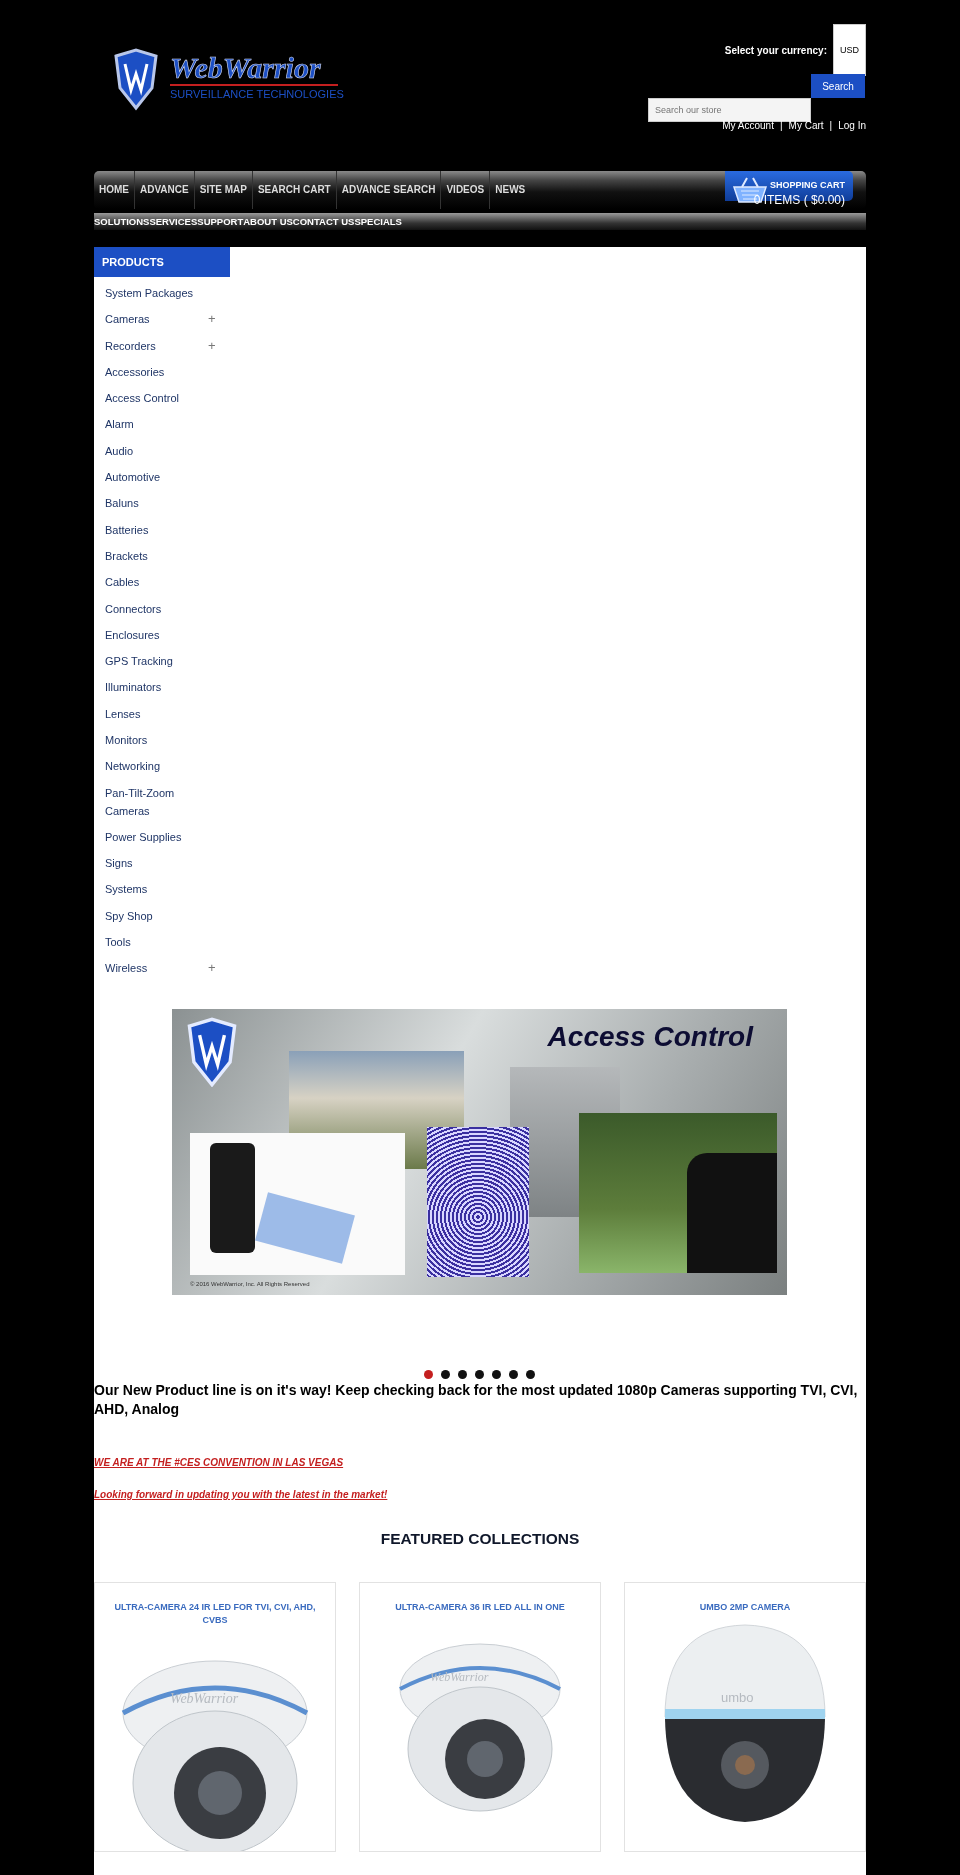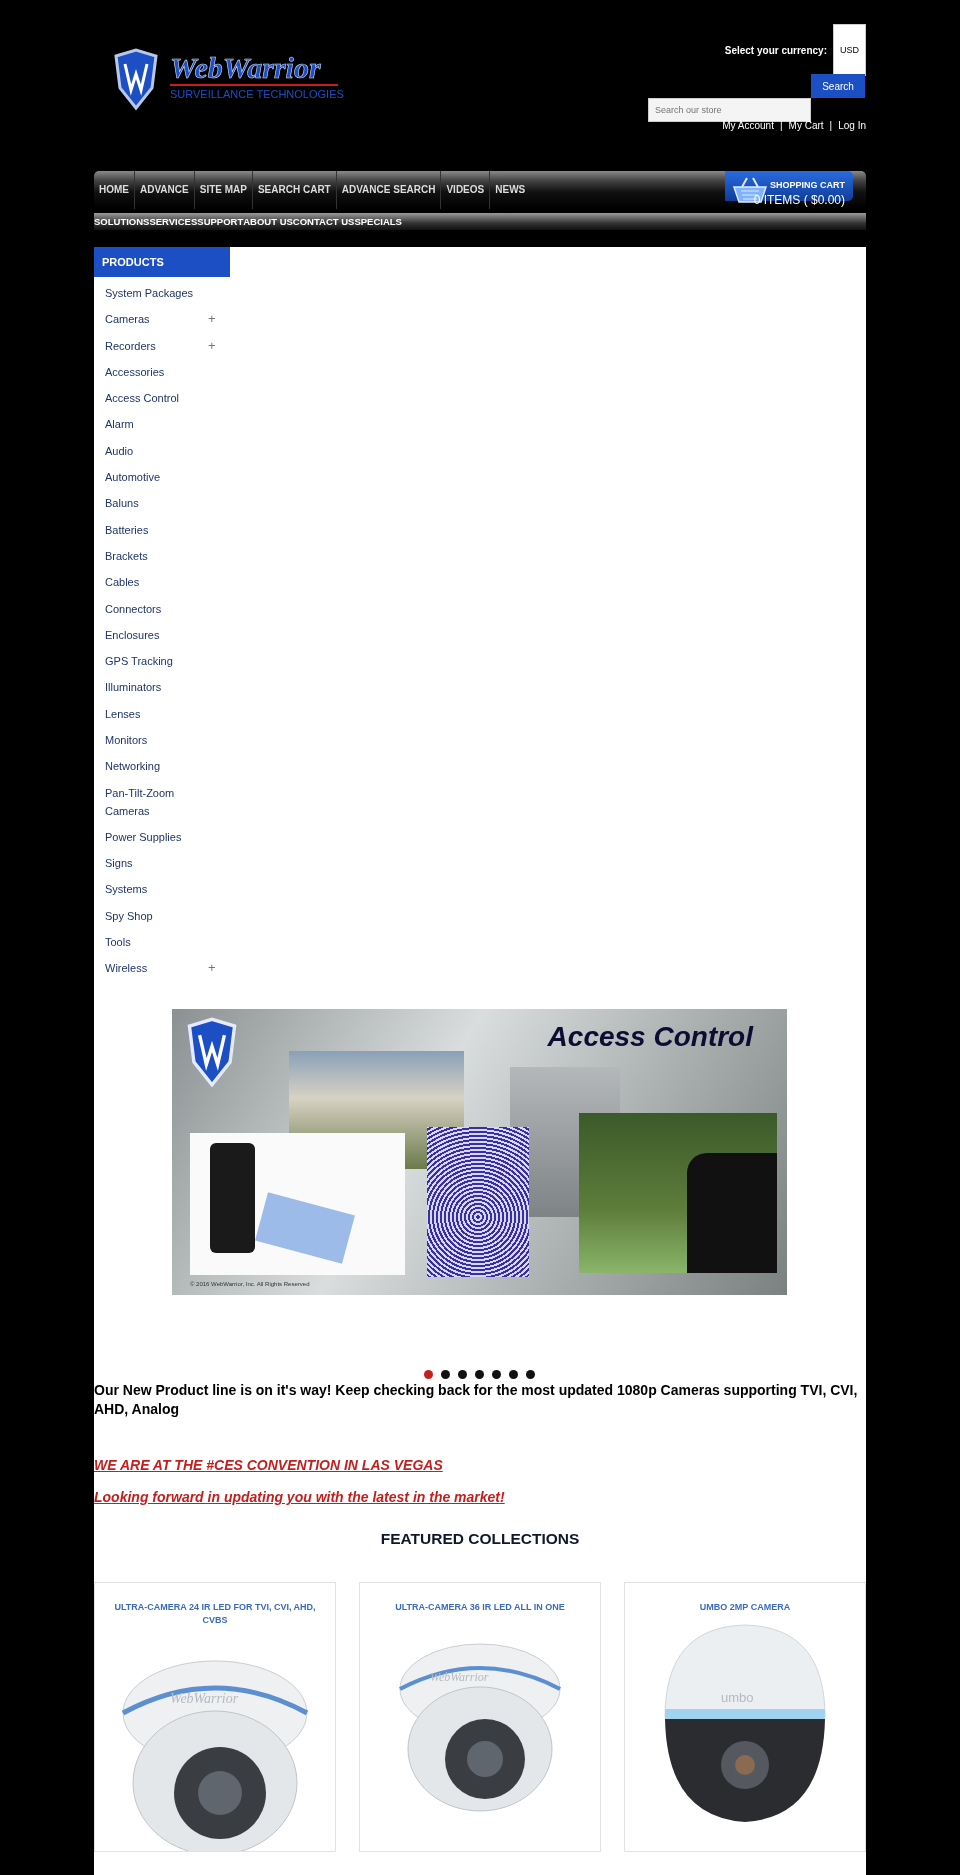--- a/index.html
+++ b/index.html
@@ -41,21 +41,21 @@
   .side-plus { position: absolute; left: 114px; top: 0; color: #777; font-size: 13px; }
 
   .banner { position: absolute; left: 78px; top: 762px; width: 615px; height: 286px; background: linear-gradient(120deg, #8b9192 0%, #d9dddd 40%, #a8adae 70%, #7b8080 100%); overflow: hidden; }
   .banner-title { position: absolute; right: 34px; top: 12px; font-size: 28px; font-weight: bold; font-style: italic; color: #0d0d33; }
   .banner-copy { position: absolute; left: 18px; bottom: 8px; font-size: 6px; color: #333; }
   .dots { position: absolute; left: 330px; top: 1123px; display: flex; gap: 8px; }
   .dot { width: 9px; height: 9px; border-radius: 50%; background: #111; }
   .dot.active { background: #c41f1f; }
 
   .announce { position: absolute; left: 0; top: 1134px; width: 772px; font-size: 14px; font-weight: bold; color: #000; line-height: 19px; }
-  .red-link { position: absolute; left: 0; font-size: 14px; font-weight: bold; font-style: italic; color: #c41f1f; text-decoration: underline; }
+  .red-link { position: absolute; left: 0; font-size: 10px; font-weight: bold; font-style: italic; color: #c41f1f; text-decoration: underline; }
   .feat-title { position: absolute; left: 0; width: 772px; top: 1283px; text-align: center; font-size: 15.5px; font-weight: bold; color: #0f172a; }
 
   .card { position: absolute; top: 1335px; width: 242px; height: 270px; border: 1px solid #e2e2e2; background: #fff; overflow: hidden; }
   .card-title { text-align: center; color: #3a6bbf; font-size: 9px; font-weight: bold; padding: 18px 14px 0; line-height: 13px; }
   .cam { position: absolute; left: 50%; transform: translateX(-50%); }
 </style>
 </head>
 <body>
 
 <div class="wrap">

